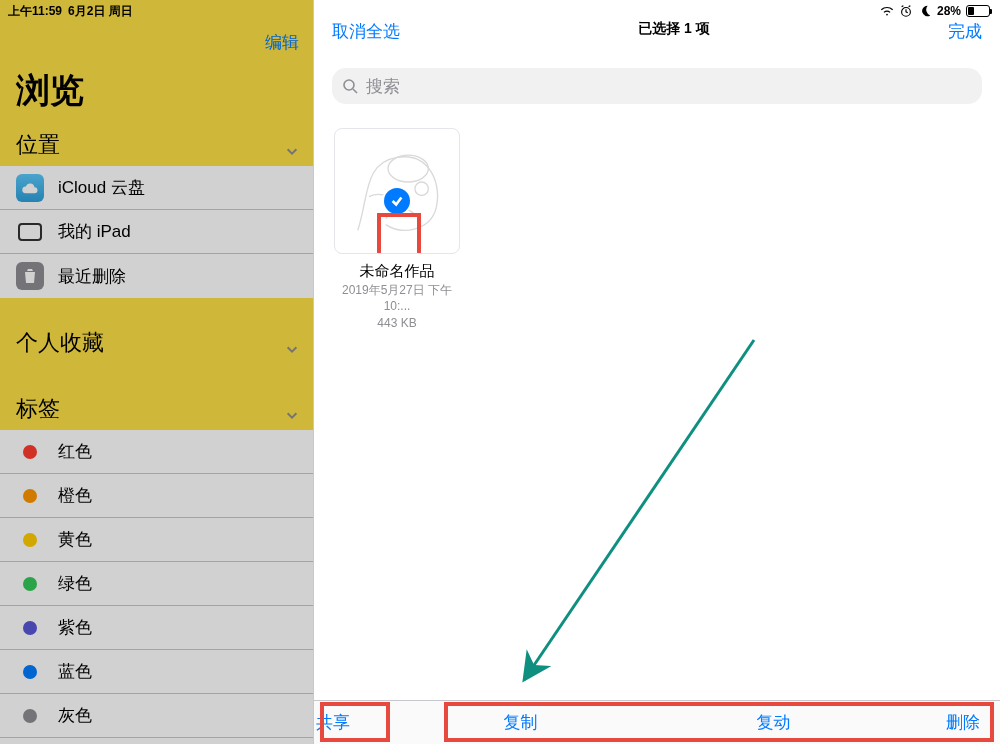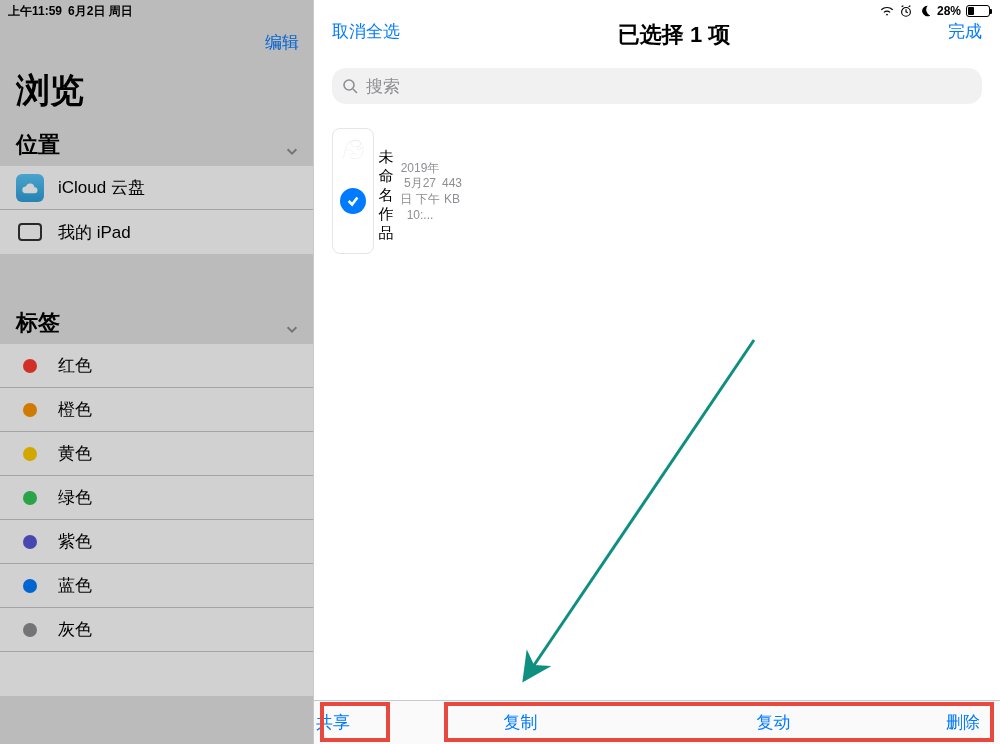--- a/index.html
+++ b/index.html
@@ -1,50 +1,50 @@
 <!DOCTYPE html>
 <html><head>
 <meta charset="utf-8">
 <style>
 *{box-sizing:border-box;margin:0;padding:0;font-family:-apple-system,"PingFang SC","Helvetica Neue",Arial,sans-serif;-webkit-font-smoothing:antialiased}
 html,body{width:1000px;height:744px;overflow:hidden;background:#fff}
 .app{display:flex;width:100%;height:100%}
 
 
-.sidebar{width:314px;height:100%;background:#e5e5e5;position:relative;border-right:1px solid #c8c7cc}
+.sidebar{width:314px;height:100%;background:#fde047;position:relative;border-right:1px solid #c8c7cc}
 .dim{position:absolute;inset:0;background:rgba(0,0,0,.18);pointer-events:none;z-index:5}
 .status-bar{height:20px;display:flex;align-items:center;padding:2px 8px 0 8px;font-size:12px;font-weight:600;color:#000;position:relative;z-index:1}
 .status-bar .time{margin-right:6px}
 .sb-nav{height:44px;display:flex;align-items:center;justify-content:flex-end;padding:0 14px}
 .sb-nav .edit{color:#007aff;font-size:17px}
 .sb-title{font-size:34px;font-weight:700;padding:4px 16px 10px 16px;color:#000}
-.section-hdr{display:flex;align-items:center;justify-content:space-between;padding:6px 14px 6px 16px;font-size:22px;font-weight:700;color:#000}
+.section-hdr{display:flex;align-items:center;justify-content:space-between;padding:6px 14px 6px 16px;font-size:22px;font-weight:400;color:#000}
 .chev{width:14px;height:14px;display:inline-block}
 .chev svg{width:14px;height:14px;stroke:#8e8e93;stroke-width:2.2;fill:none}
 .list{background:#fff}
 .cell{height:44px;display:flex;align-items:center;padding:0 16px;border-bottom:.5px solid #c8c7cc;font-size:17px;color:#000}
 .cell:last-child{border-bottom:none}
 .cell .ic{width:28px;height:28px;margin-right:14px;display:flex;align-items:center;justify-content:center;border-radius:6px;color:#fff}
 .ic-cloud{background:linear-gradient(#5ac8fa,#2ea0da)}
 .ic-ipad{background:#fff;border:2px solid #333;border-radius:4px;width:24px;height:18px}
 .ic-ipad-wrap{width:28px;height:28px;margin-right:14px;display:flex;align-items:center;justify-content:center}
 .ic-bin{background:#8e8e93}
 .tag-dot{width:14px;height:14px;border-radius:50%;margin:0 21px 0 7px}
 .sb-gap{height:24px}
 
 
 .main{flex:1;height:100%;display:flex;flex-direction:column;position:relative;background:#fff}
 .status-right{position:absolute;top:2px;right:10px;height:18px;display:flex;align-items:center;gap:5px;font-size:12px;font-weight:600;color:#000}
 .nav{height:44px;margin-top:20px;display:flex;align-items:flex-start;justify-content:space-between;padding:0 18px}
 .nav .left,.nav .right{color:#007aff;font-size:17px}
-.nav .title{font-size:22px;font-weight:600;color:#000}
+.nav .title{font-size:14px;font-weight:600;color:#000}
 .search{margin:4px 18px 10px 18px;height:36px;background:rgba(142,142,147,.12);border-radius:14px;display:flex;align-items:center;padding:0 10px;color:#8e8e93;font-size:17px}
 .search .mag{width:16px;height:16px;margin-right:8px}
 .content{flex:1;padding:14px 18px;overflow:hidden;display:flex;align-items:flex-start}
-.file{width:130px;display:flex;flex-direction:row;align-items:center;text-align:center}
+.file{width:130px;display:flex;flex-direction:column;align-items:center;text-align:center}
 .thumb{width:126px;height:126px;border:1px solid #e5e5ea;border-radius:8px;background:#fff;position:relative;display:flex;align-items:center;justify-content:center;overflow:hidden}
 .sketch{position:absolute;inset:6px;opacity:.55}
 .check-badge{width:26px;height:26px;border-radius:50%;background:#007aff;display:flex;align-items:center;justify-content:center;position:absolute;left:50%;top:58%;transform:translate(-50%,-50%);box-shadow:0 0 0 2px #fff}
 .check-badge svg{width:14px;height:14px;stroke:#fff;stroke-width:3;fill:none}
 .hl-check{position:absolute;left:42px;top:84px;width:44px;height:44px;border:4px solid #e8493f;z-index:3}
 .fname{font-size:15px;color:#000;margin-top:8px;font-weight:500}
 .fmeta{font-size:12px;color:#8e8e93;margin-top:2px;line-height:1.3}
 
 
 .arrow-wrap{position:absolute;left:200px;top:330px;width:260px;height:360px;pointer-events:none;z-index:4}
@@ -97,23 +97,37 @@
             </svg>
           </span>
         <span>iCloud 云盘</span>
       </div>
       <div class="cell">
         <span class="ic-ipad-wrap">
             <span class="ic-ipad"></span>
           </span>
         <span>我的 iPad</span>
       </div>
+      <div class="cell">
+        <span class="ic ic-bin">
+            <svg width="14" height="16" viewBox="0 0 14 16">
+              <path d="M2 4h10l-1 11H3L2 4zm3-3h4l1 2H4l1-2z" fill="#fff"></path>
+            </svg>
+          </span>
+        <span>最近删除</span>
+      </div>
     </div>
 
     <div class="sb-gap"></div>
+    <div class="section-hdr">
+      <span>个人收藏</span>
+      <span class="chev"><svg viewBox="0 0 16 16">
+            <polyline points="3 6 8 11 13 6"></polyline>
+          </svg></span>
+    </div>
 
     <div class="sb-gap"></div>
     <div class="section-hdr">
       <span>标签</span>
       <span class="chev"><svg viewBox="0 0 16 16">
             <polyline points="3 6 8 11 13 6"></polyline>
           </svg></span>
     </div>
     <div class="list" id="tag-list">
         <div class="cell">

